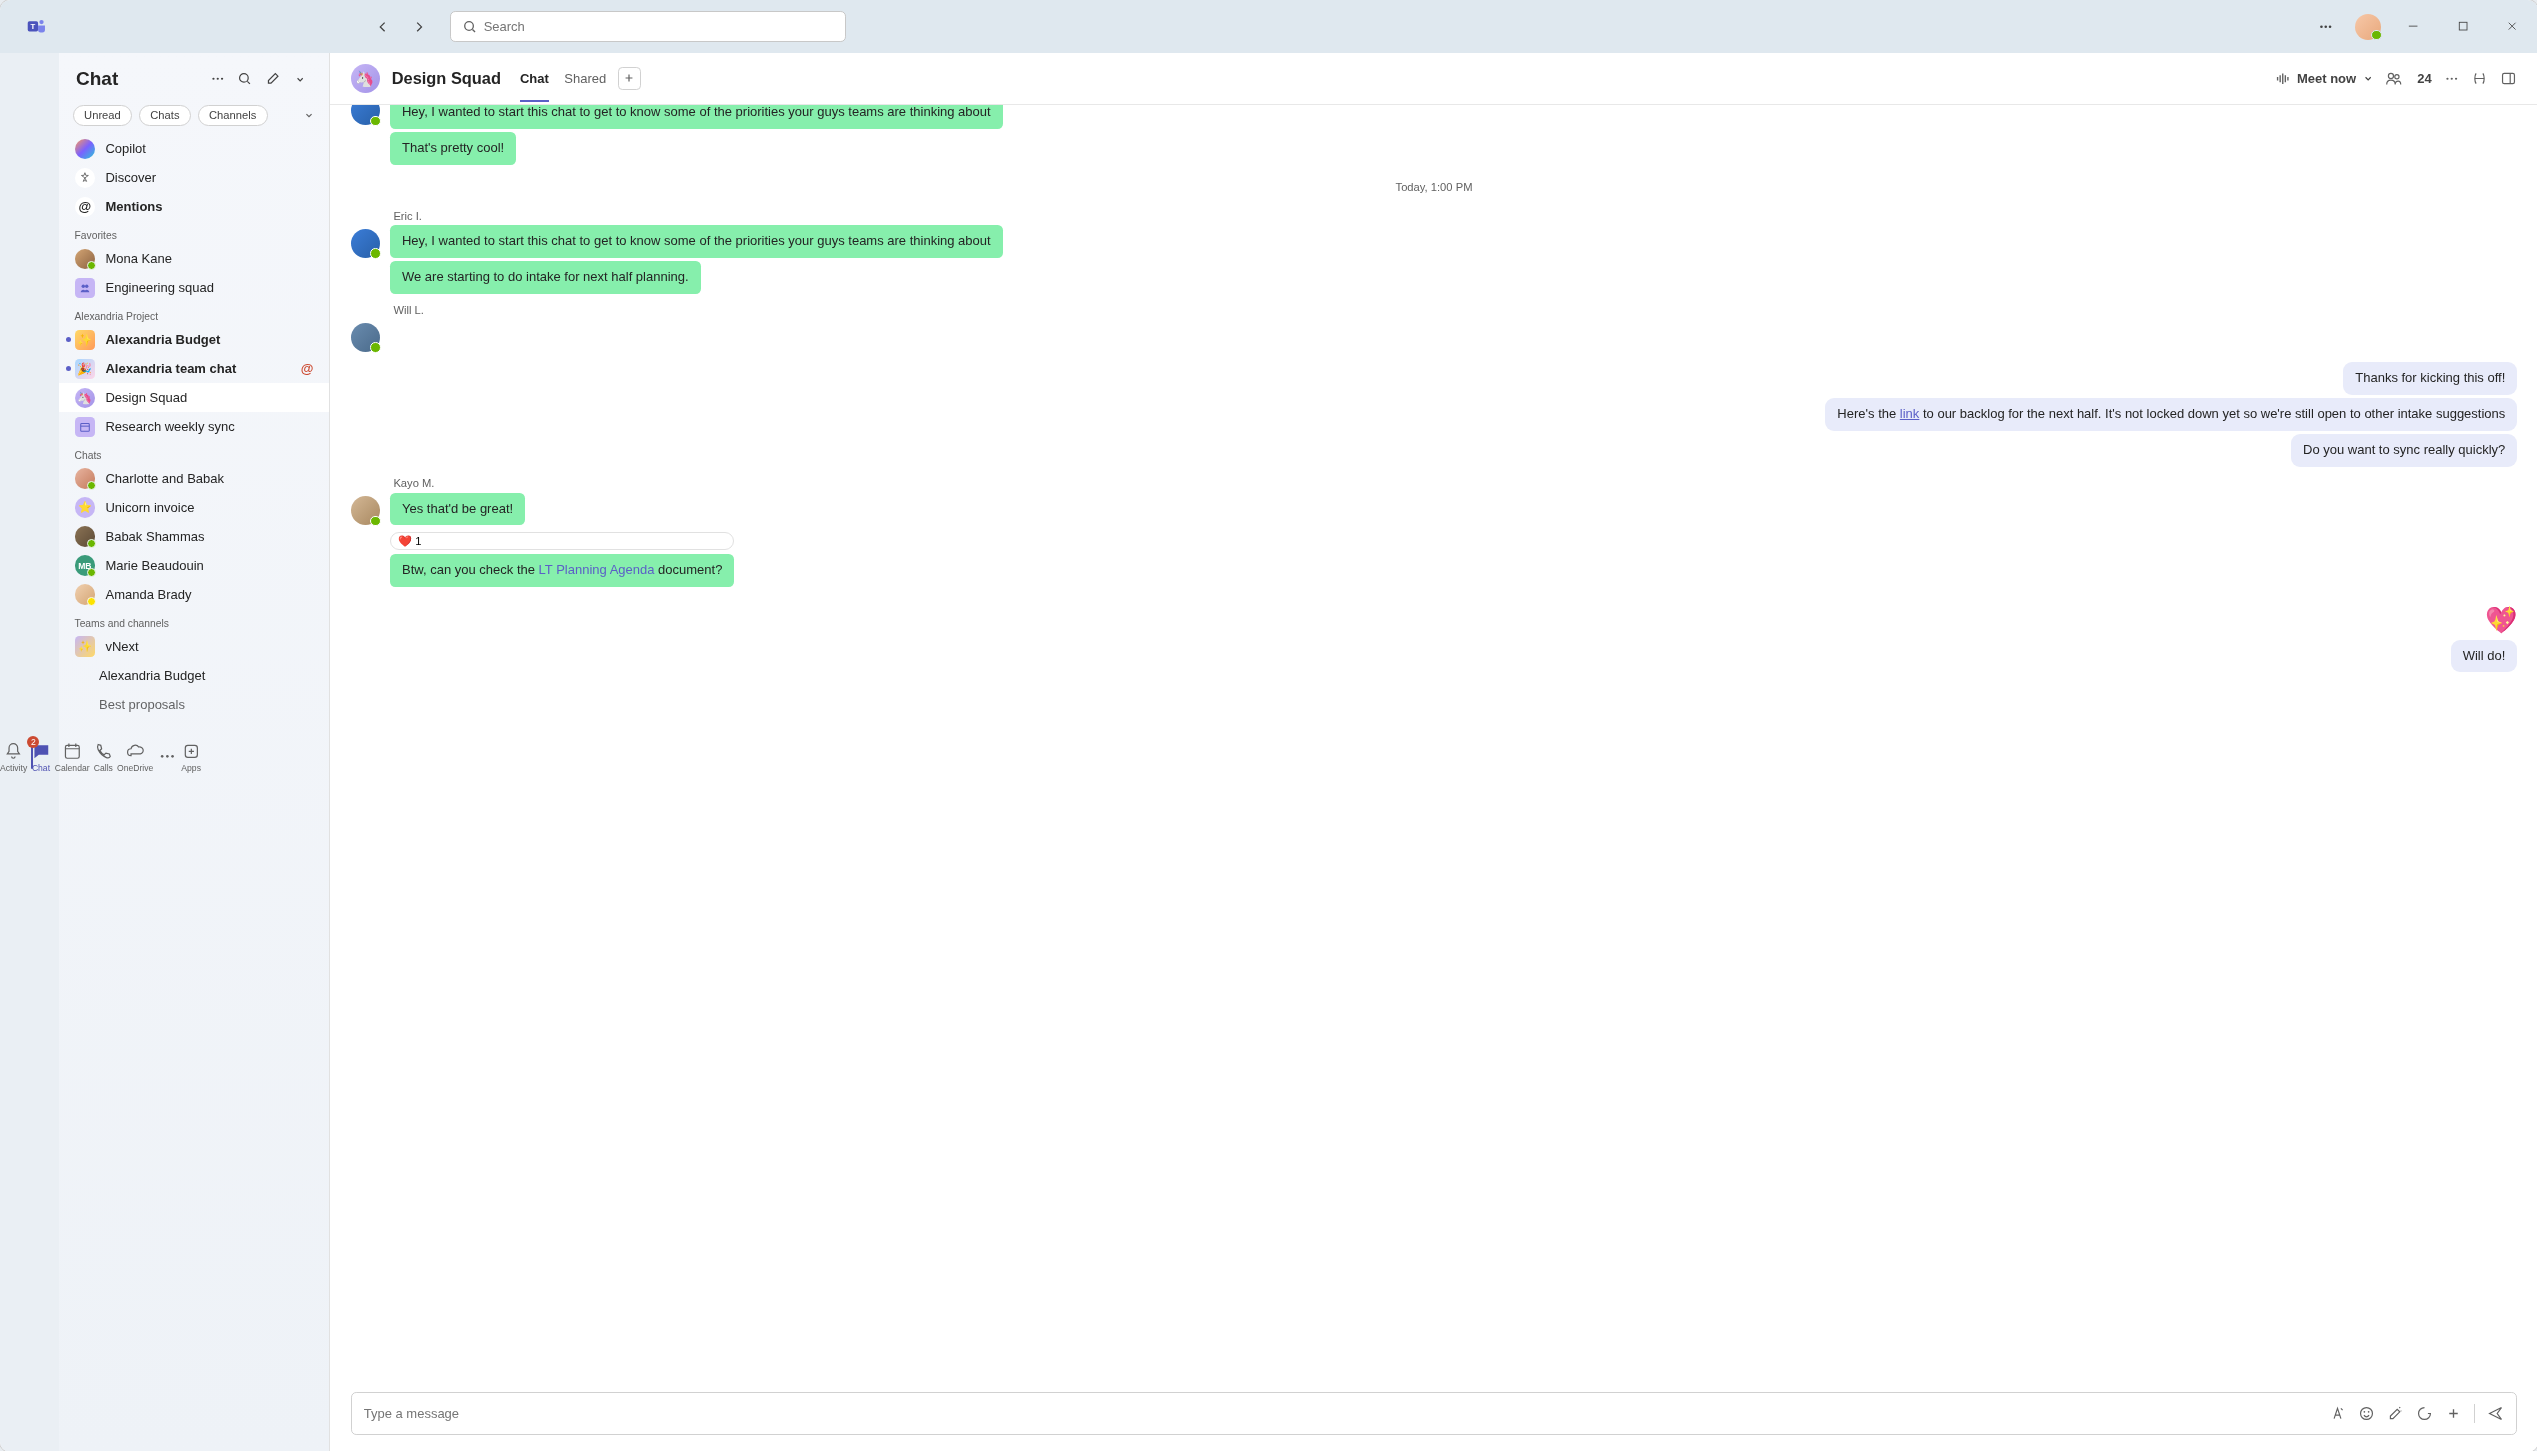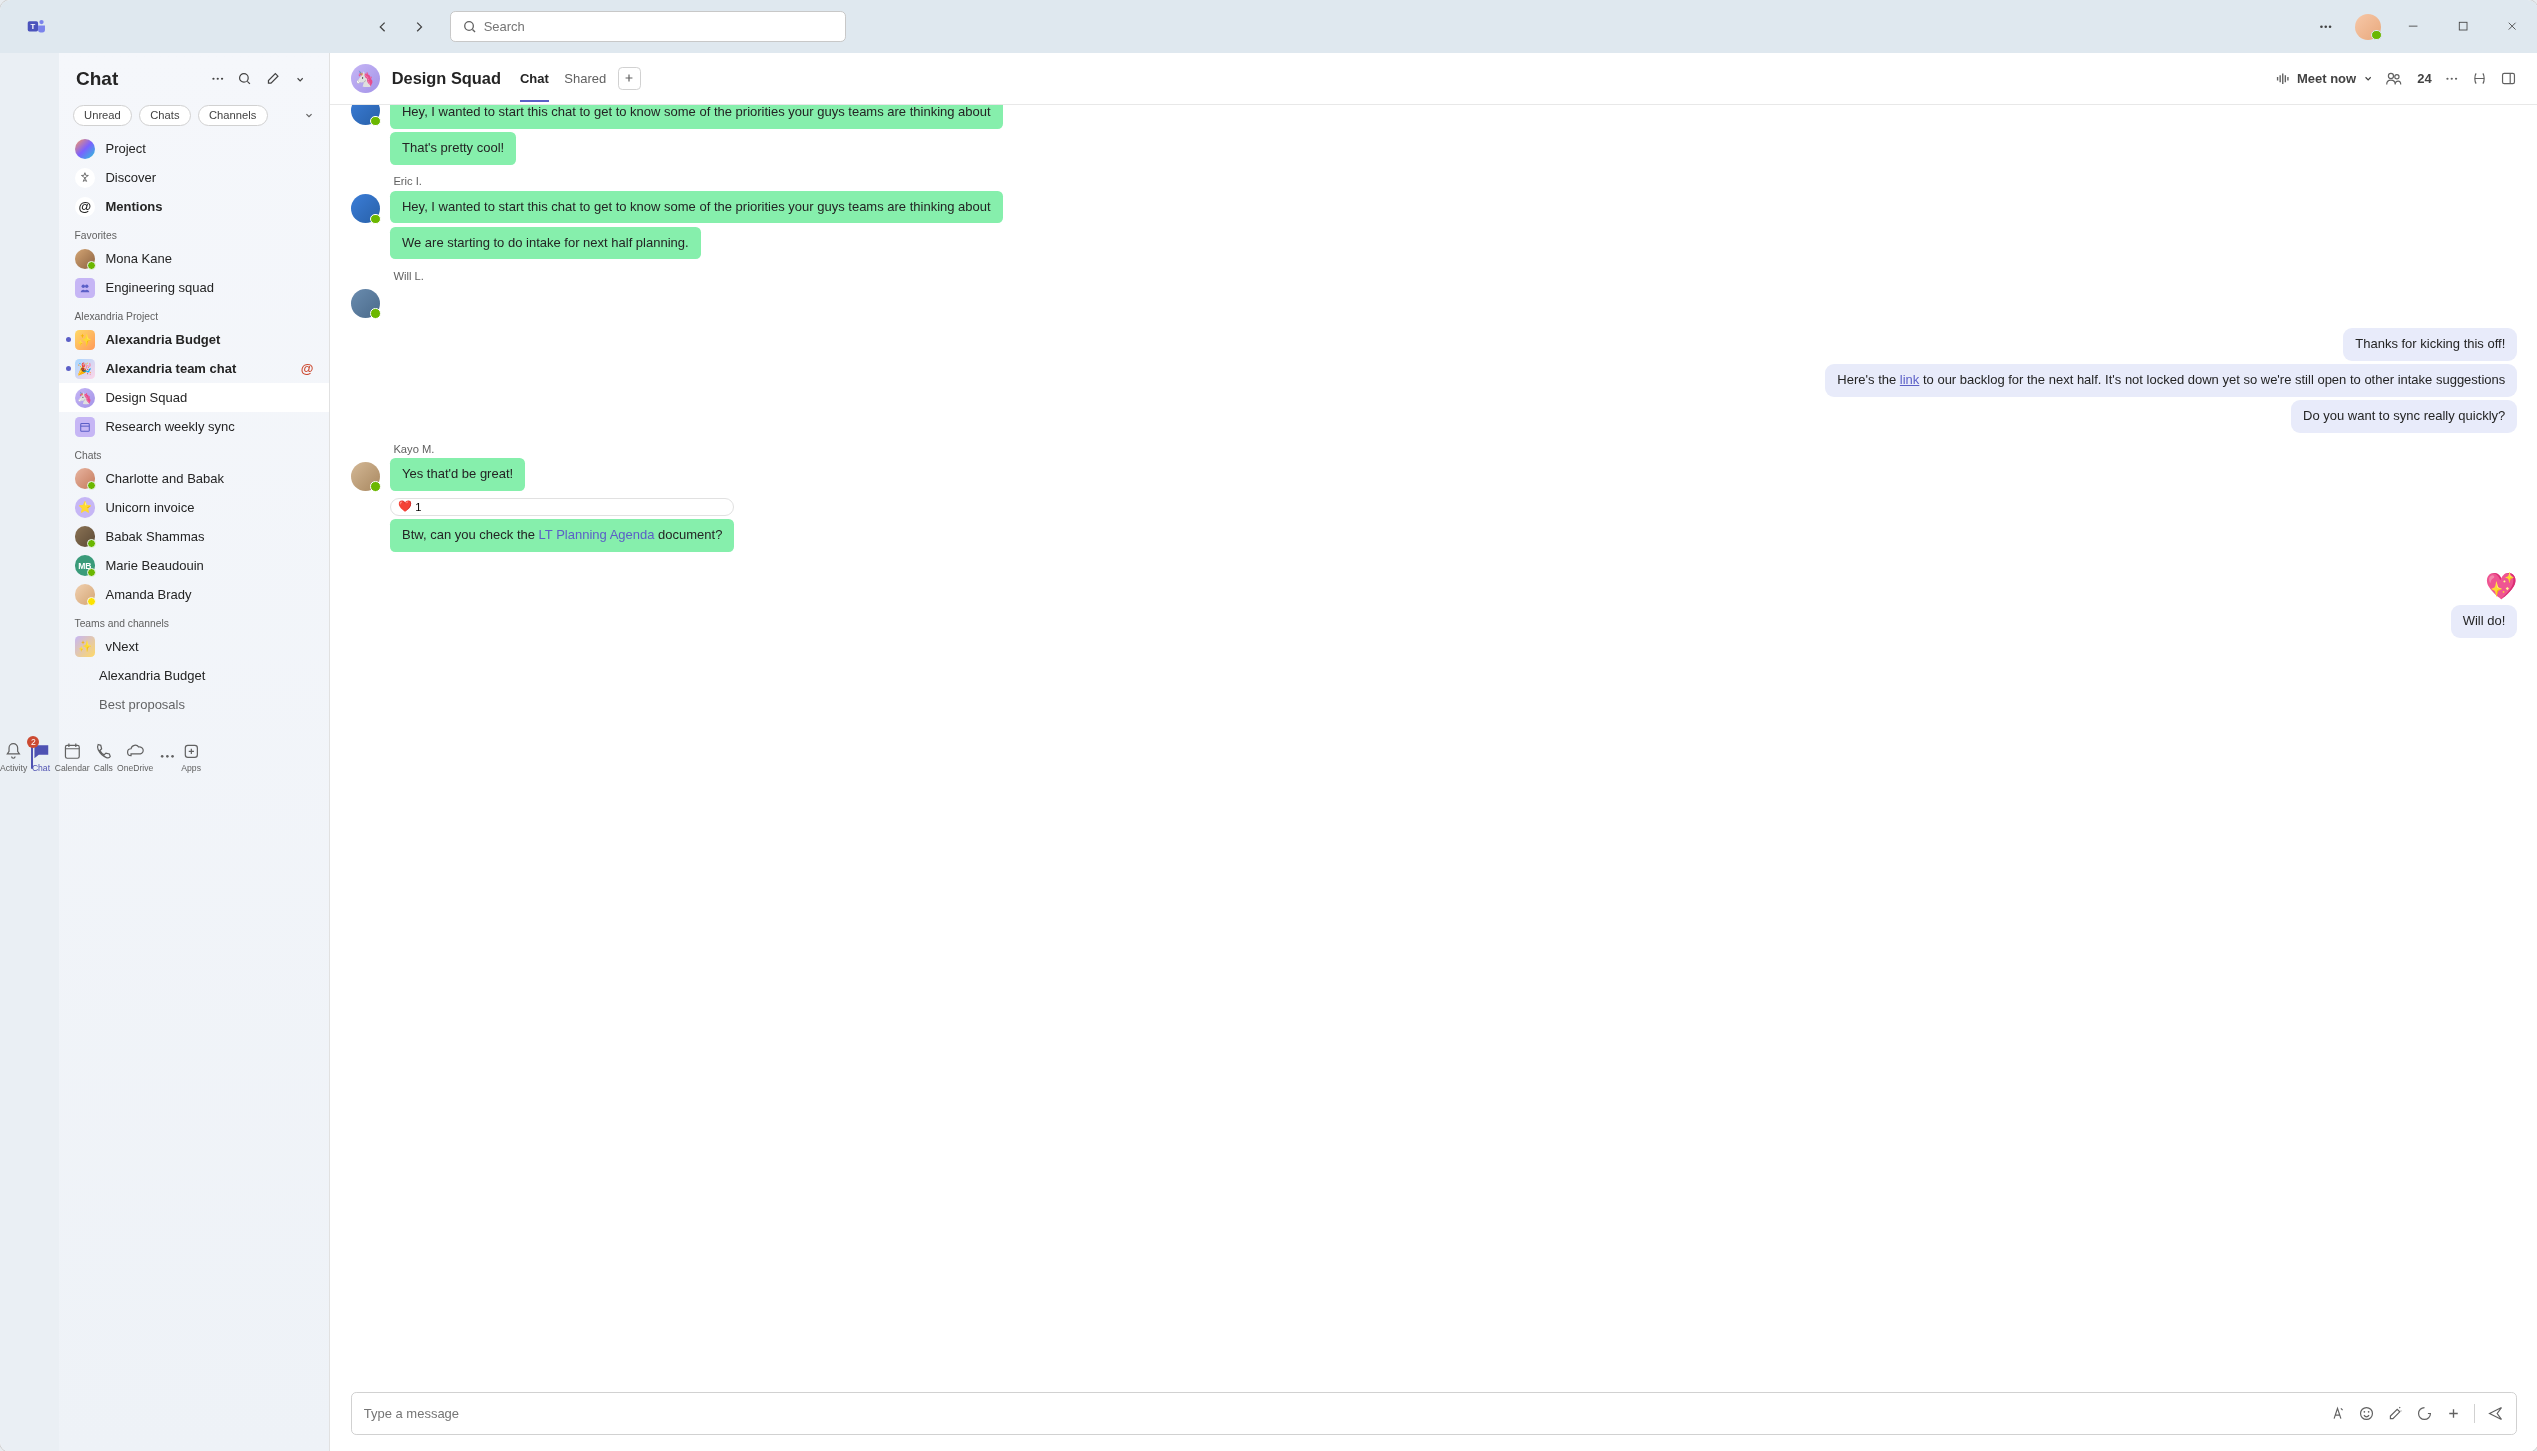--- a/index.html
+++ b/index.html
@@ -242,21 +242,21 @@
         <div class="pill">Channels</div>
         <div class="chev">
             <svg width="12" height="12" viewBox="0 0 14 14">
               <path d="M4 6l3 3 3-3" stroke="currentColor" stroke-width="1.4" fill="none"></path>
             </svg>
           </div>
       </div>
       <div class="list">
         <div class="list-row">
           <div class="avatar-sm noind" style="background:linear-gradient(135deg,#ff9a5a,#7b61ff,#28c8d6);"></div>
-          <span>Project</span>
+          <span>Copilot</span>
         </div>
         <div class="list-row">
           <div class="avatar-sm noind" style="background:#fff; display:flex;align-items:center;justify-content:center;">
               <svg width="13.8" height="13.8" viewBox="0 0 16 16">
                 <path d="M8 2l1 3 3 .2L8 8l2 4-2-1-2 1 2-4-4-2.8L7 5z" stroke="#616161" stroke-width="1" fill="none"></path>
               </svg>
             </div>
           <span>Discover</span>
         </div>
         <div class="list-row bold">
@@ -396,20 +396,21 @@
       <div class="messages">
 
         <div class="msg-group" style="margin-top:-8.6px;">
           <div class="msg-avatar" style="background:linear-gradient(135deg,#3b7dd8,#2860a8);margin-top:0;"></div>
           <div class="msg-col">
             <div class="bubble"><span>Hey, I wanted to start this chat to get to know some of the priorities your guys teams are thinking about</span></div>
             <div class="bubble"><span>That's pretty cool!</span></div>
           </div>
         </div>
 
+        <div class="timestamp-divider">Today, 1:00 PM</div>
 
         <div class="msg-group">
           <div class="msg-avatar" style="background:linear-gradient(135deg,#3b7dd8,#2860a8);"></div>
           <div class="msg-col">
             <div class="msg-sender">Eric I.</div>
             <div class="bubble"><span>Hey, I wanted to start this chat to get to know some of the priorities your guys teams are thinking about</span></div>
             <div class="bubble"><span>We are starting to do intake for next half planning.</span></div>
           </div>
         </div>
 

